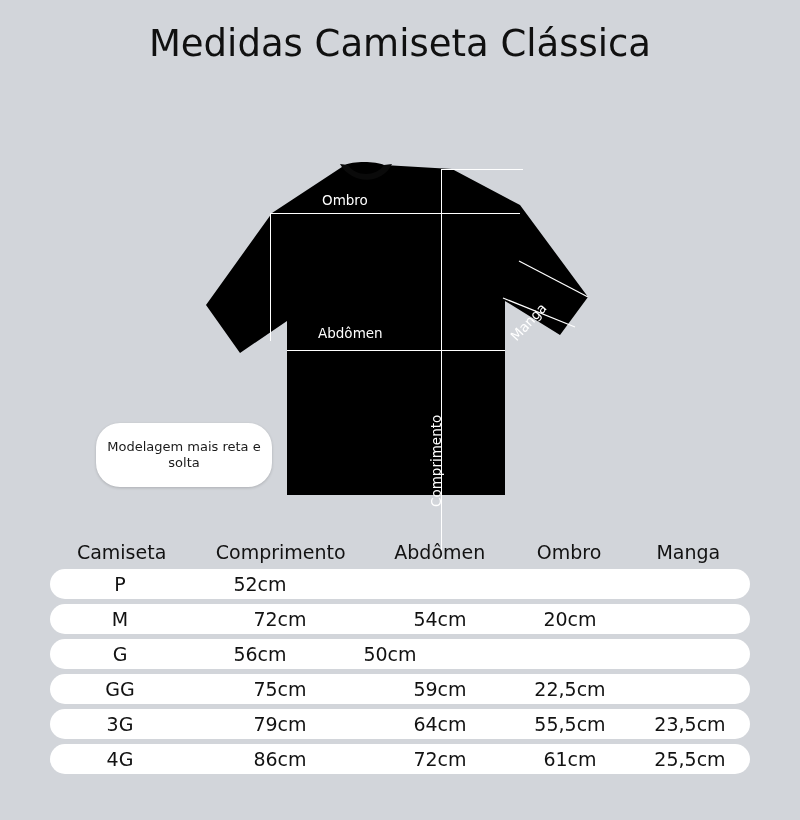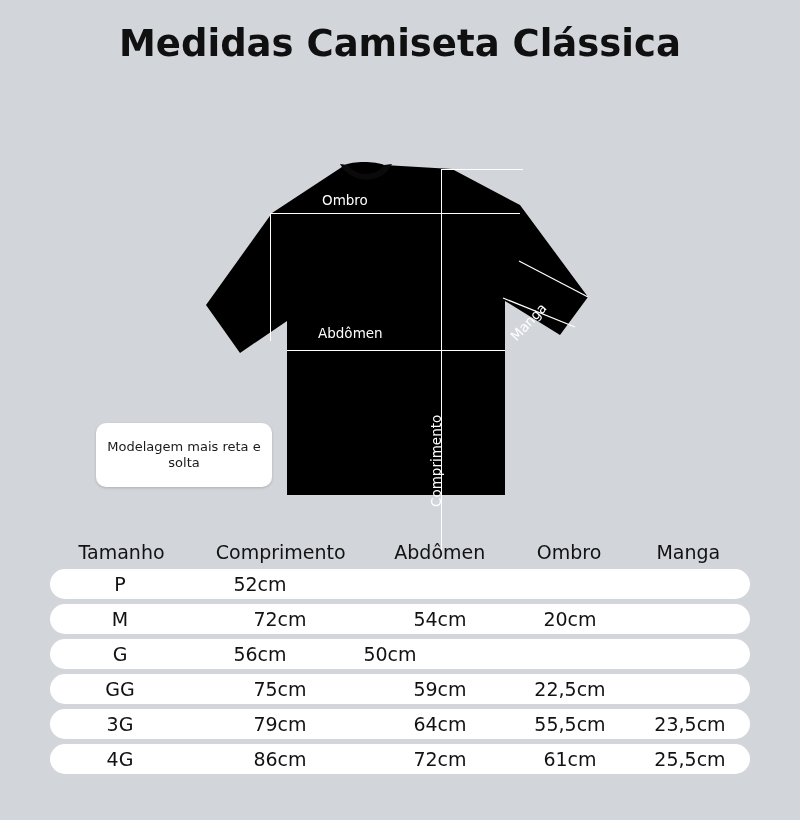--- a/index.html
+++ b/index.html
@@ -14,21 +14,21 @@
     font-family: "DejaVu Sans", "Liberation Sans", sans-serif;
     color: #111111;
     overflow: hidden;
     position: relative;
   }
 
   
   .title {
     text-align: center;
     font-size: 37px;
-    font-weight: 700;
+    font-weight: 400;
     letter-spacing: 0px;
     padding-top: 22px;
     color: #101010;
     font-family: "DejaVu Sans", "Liberation Sans", sans-serif;
   }
 
   
   .illustration {
     position: relative;
     width: 800px;
@@ -70,21 +70,21 @@
   }
 
   
   .callout {
     position: absolute;
     left: 96px;
     top: 358px;
     width: 176px;
     height: 64px;
     background: #ffffff;
-    border-radius: 10px;
+    border-radius: 24px;
     box-shadow: 0 1px 3px rgba(0,0,0,0.18);
     display: flex;
     align-items: center;
     justify-content: center;
     text-align: center;
     font-size: 13px;
     line-height: 1.25;
     color: #1a1a1a;
     padding: 0 10px;
     box-sizing: border-box;
@@ -186,21 +186,21 @@
 
   <div class="lbl rot-sleeve" style="left:507px; top:268px;">Manga</div>
 
   <div class="lbl rot90" style="left:428px; top:442px;">Comprimento</div>
 
   <div class="callout">Modelagem mais reta e solta</div>
 </div>
 
 <div class="table">
   <div class="thead">
-    <div class="th c0">Tamanho</div>
+    <div class="th c0">Camiseta</div>
     <div class="th c1">Comprimento</div>
     <div class="th c2">Abdômen</div>
     <div class="th c3">Ombro</div>
     <div class="th c4">Manga</div>
   </div>
 
   <div class="trow">
     <div class="td c0">P</div>
     <div class="td c2">52cm</div>
   </div>

